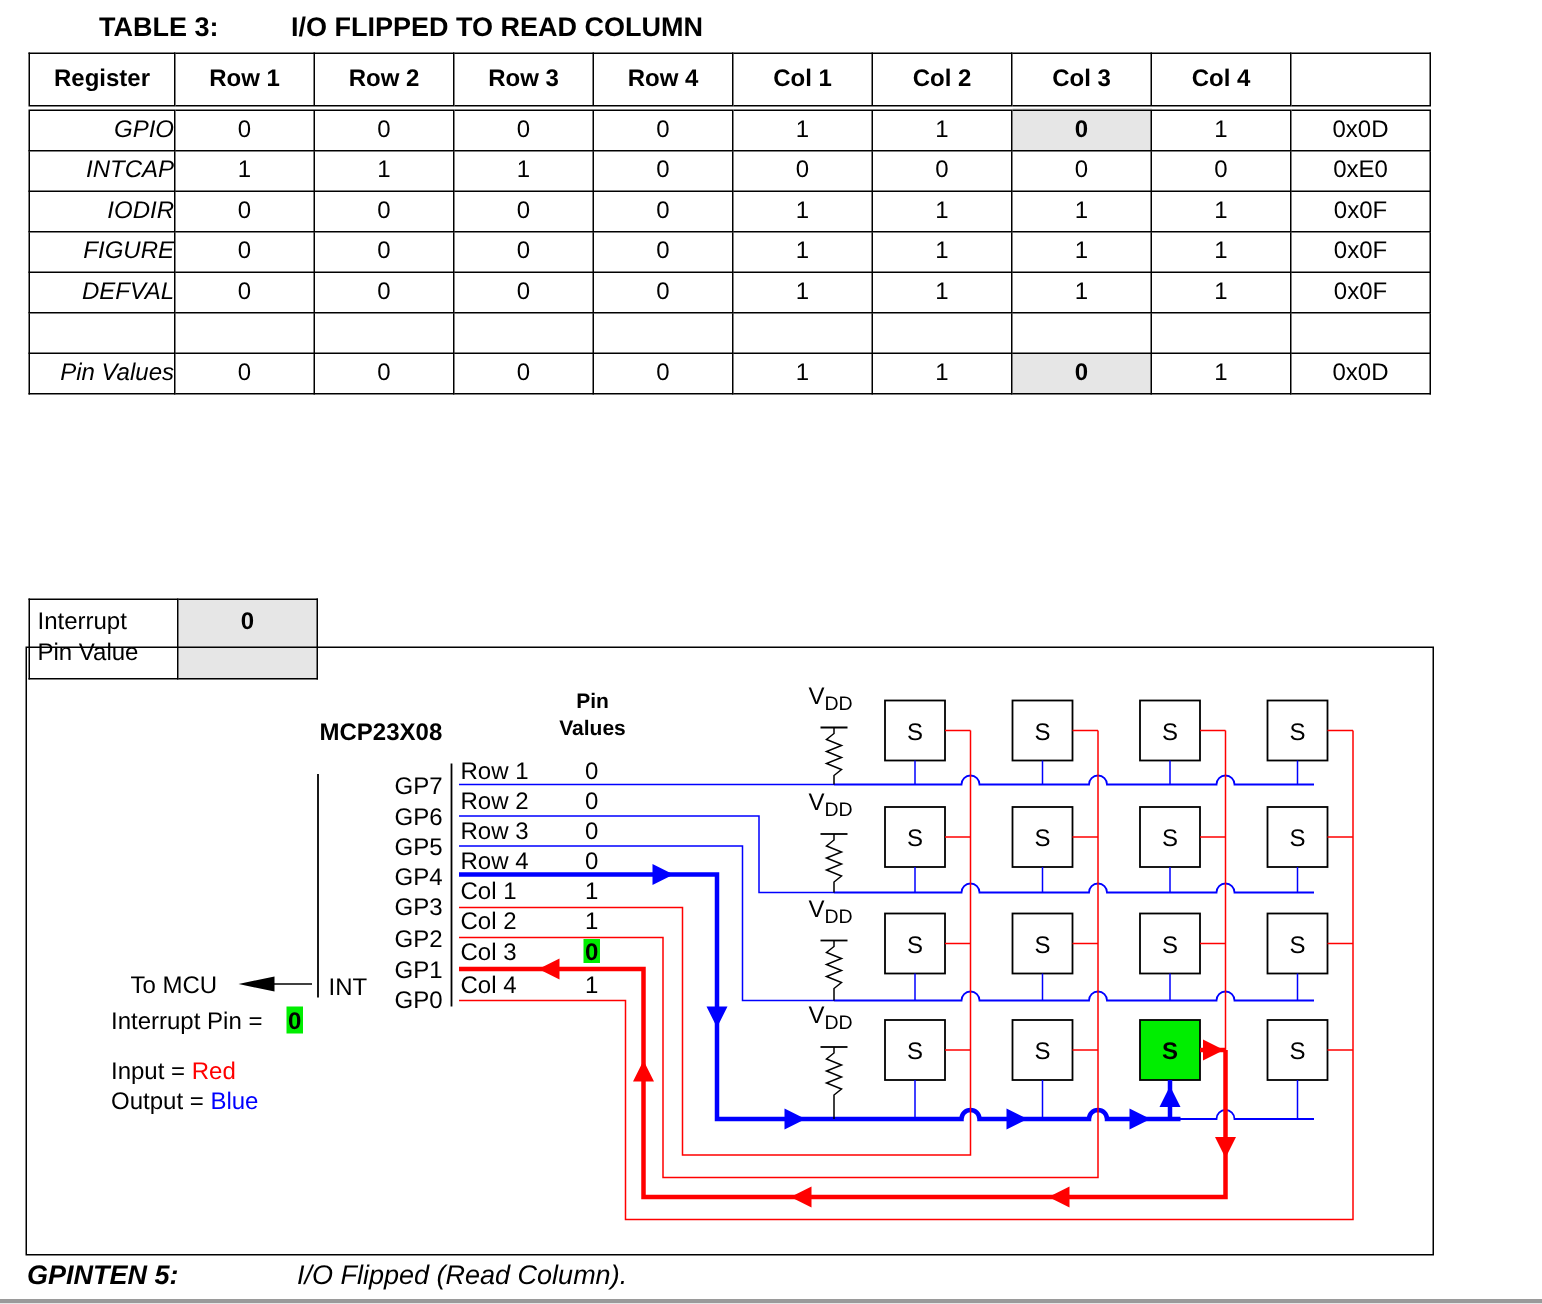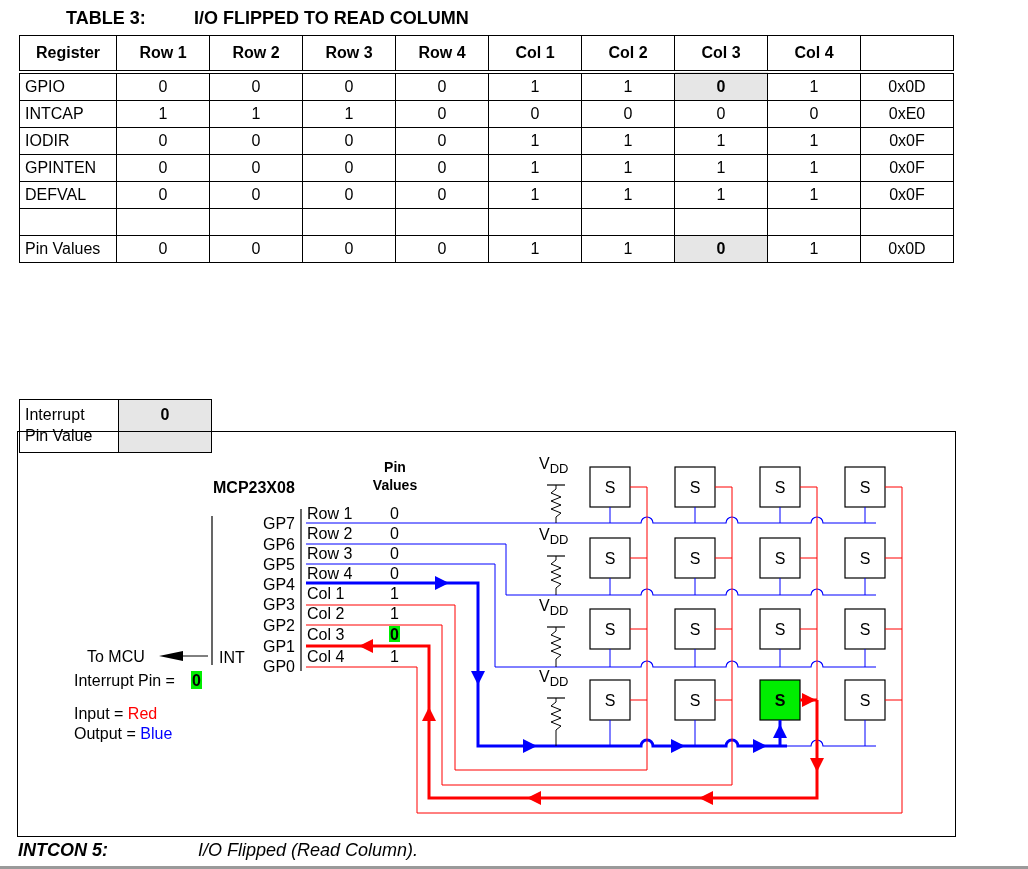--- a/index.html
+++ b/index.html
@@ -3,21 +3,21 @@
 <meta charset="utf-8">
 <style>
   html, body { margin: 0; padding: 0; background: #ffffff; }
   body { width: 1028px; height: 869px; position: relative; overflow: hidden;
          font-family: "Liberation Sans", sans-serif; color: #000; }
   .tbl-title { position: absolute; left: 20px; top: 8px; font-weight: bold; font-size: 18px; }
   .tbl-title .num { display: inline-block; width: 128px; margin-left: 46px; }
   table.reg { position: absolute; left: 19px; top: 35px; border-collapse: collapse; font-size: 16px; padding-left: 20px; }
   table.reg td, table.reg th { border: 1.5px solid #000; height: 26px; padding: 0; text-align: center; }
   table.reg th { height: 34px; font-weight: bold; border-bottom: 4px double #000; }
-  table.reg td.name { text-align: left; padding-left: 5px; }
+  table.reg td.name { text-align: right; padding-left: 5px; font-style: italic; }
   table.reg td.hl { background: #e6e6e6; font-weight: bold; }
   table.reg tr.blank td { height: 26px; }
   table.int { position: absolute; left: 19px; top: 351px; border-collapse: collapse; font-size: 16px; margin-top: 48px; }
   table.int td { border: 1.5px solid #000; height: 48px; vertical-align: top; padding: 4px 5px 0 5px; line-height: 21px; }
   table.int td.val { background: #e6e6e6; font-weight: bold; text-align: center; width: 82px; }
   .figure-box { position: absolute; left: 17px; top: 431px; width: 937px; height: 404px; border: 1.5px solid #000; }
   svg.fig { position: absolute; left: 0; top: 0; }
   .fig-caption { position: absolute; left: 18px; top: 840px; font-size: 18px; font-style: italic; }
   .fig-caption .num { font-weight: bold; display: inline-block; width: 180px; }
   .bottom-rule { position: absolute; left: 0; top: 866px; width: 1028px; height: 3px; background: #9a9a9a; }
@@ -75,21 +75,21 @@
         <td>0</td>
         <td>0</td>
         <td>0</td>
         <td>1</td>
         <td>1</td>
         <td>1</td>
         <td>1</td>
         <td>0x0F</td>
       </tr>
       <tr>
-        <td class="name">GPINTEN</td>
+        <td class="name">FIGURE</td>
         <td>0</td>
         <td>0</td>
         <td>0</td>
         <td>0</td>
         <td>1</td>
         <td>1</td>
         <td>1</td>
         <td>1</td>
         <td>0x0F</td>
       </tr>
@@ -281,15 +281,15 @@
       <polygon points="755,306 762,292 769,306" fill="#0000ff"></polygon>
       <polygon points="784,261 798,268 784,275" fill="#ff0000"></polygon>
       <rect x="827" y="248" width="40" height="40" fill="#fff" stroke="#000" stroke-width="1.2"></rect>
       <text x="847" y="274" font-family="Liberation Sans, sans-serif" font-size="16" fill="#000" text-anchor="middle" font-weight="normal">S</text>
       <line x1="847" y1="288" x2="847" y2="314" stroke="#0000ff" stroke-width="1"></line>
       <line x1="867" y1="268" x2="884" y2="268" stroke="#ff0000" stroke-width="1"></line>
     </svg>
 </div>
 
 <div class="fig-caption">
-  <span class="num">INTCON 5:</span><span>I/O Flipped (Read Column).</span>
+  <span class="num">GPINTEN 5:</span><span>I/O Flipped (Read Column).</span>
 </div>
 <div class="bottom-rule"></div>
 
 </body></html>

